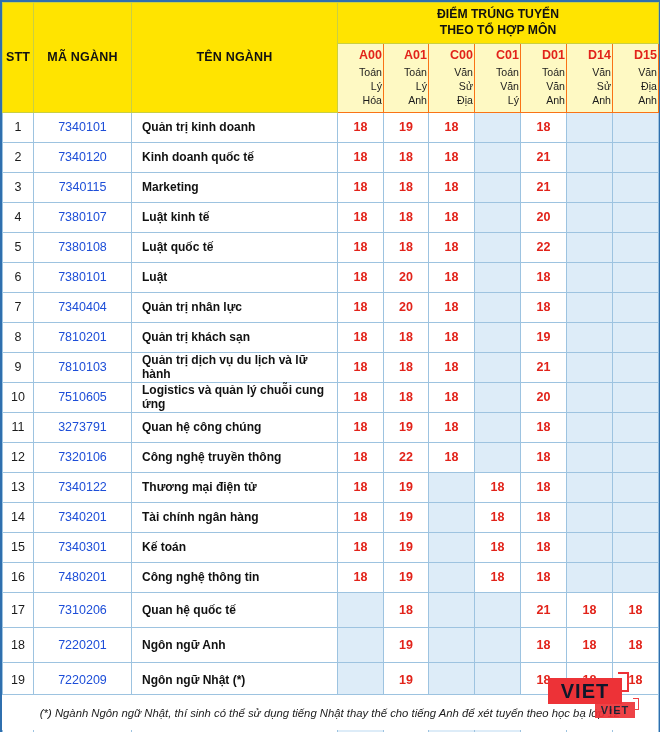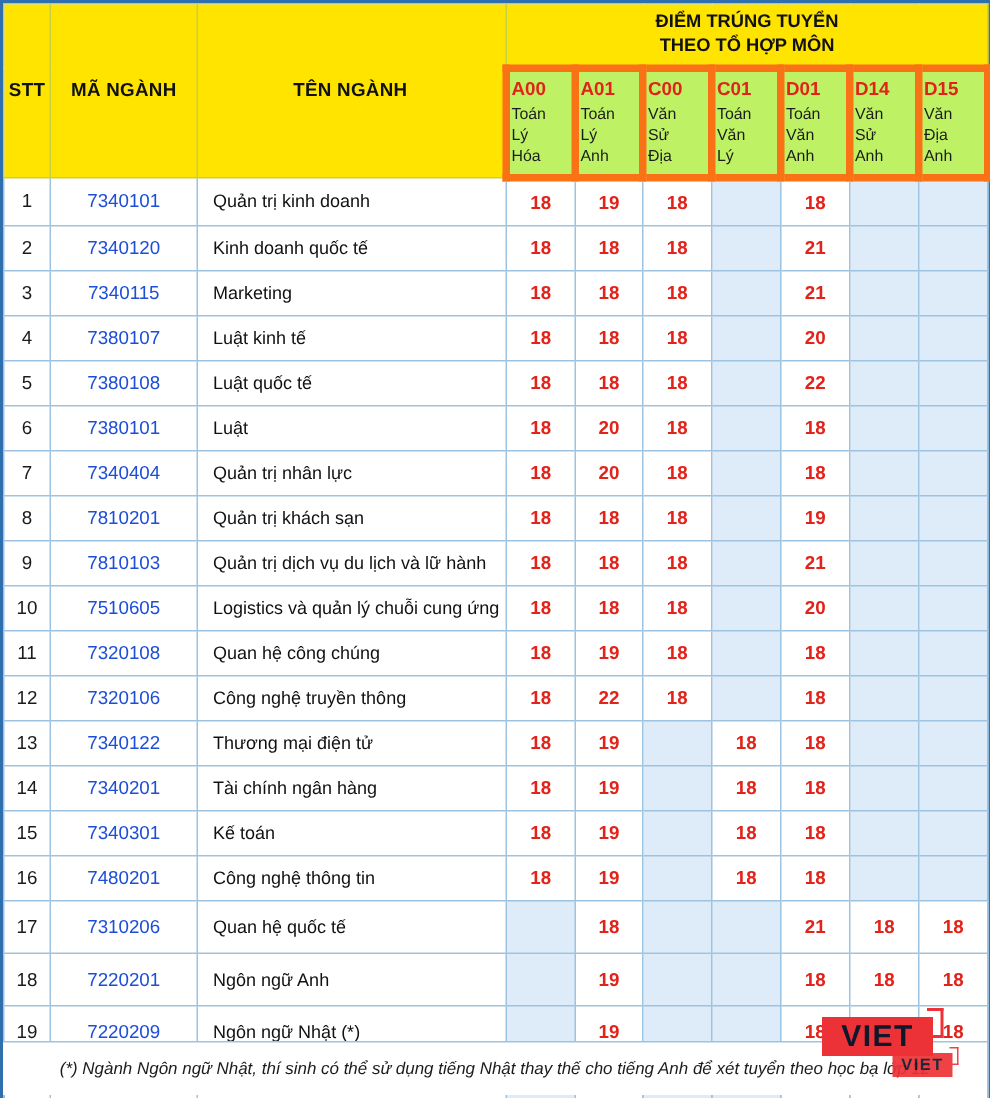--- a/index.html
+++ b/index.html
@@ -55,24 +55,24 @@
     font-weight: bold;
     padding-bottom: 3px;
   }
   .hd-subjects {
     color: #1c1c1c;
     font-size: 10.6px;
     font-weight: normal;
     line-height: 1.33;
   }
   .hd-comb {
-    background: #bef264;
-    border: 5px solid #f97316;
+    background: #fef9c3;
+    border: 1px solid #f97316;
     padding: 4px 1px 5px 1px;
-    text-align: left;
+    text-align: right;
     vertical-align: top;
   }
 
   
   td.c {
     border: 1px solid #9dc3e0;
     vertical-align: middle;
     padding: 0 4px;
     font-size: 12.5px;
     color: #1b1b1b;
@@ -87,21 +87,21 @@
     color: #1b1b1b;
   }
   td.code {
     text-align: center;
     font-size: 12.5px;
     color: #1d4ed8;
   }
   td.major {
     text-align: left;
     font-size: 12px;
-    font-weight: normal;
+    font-weight: bold;
     color: #111111;
     padding-left: 10px;
   }
   td.score {
     text-align: center;
     font-size: 12.5px;
     font-weight: bold;
     color: #E2231A;
   }
   td.score.empty {
@@ -380,21 +380,21 @@
           <td class="c score">18</td>
           <td class="c score">18</td>
           <td class="c score">18</td>
           <td class="c score empty"></td>
           <td class="c score">20</td>
           <td class="c score empty"></td>
           <td class="c score empty"></td>
         </tr>
         <tr>
           <td class="c stt">11</td>
-          <td class="c code">7320108</td>
+          <td class="c code">3273791</td>
           <td class="c major">Quan hệ công chúng</td>
           <td class="c score">18</td>
           <td class="c score">19</td>
           <td class="c score">18</td>
           <td class="c score empty"></td>
           <td class="c score">18</td>
           <td class="c score empty"></td>
           <td class="c score empty"></td>
         </tr>
         <tr>

